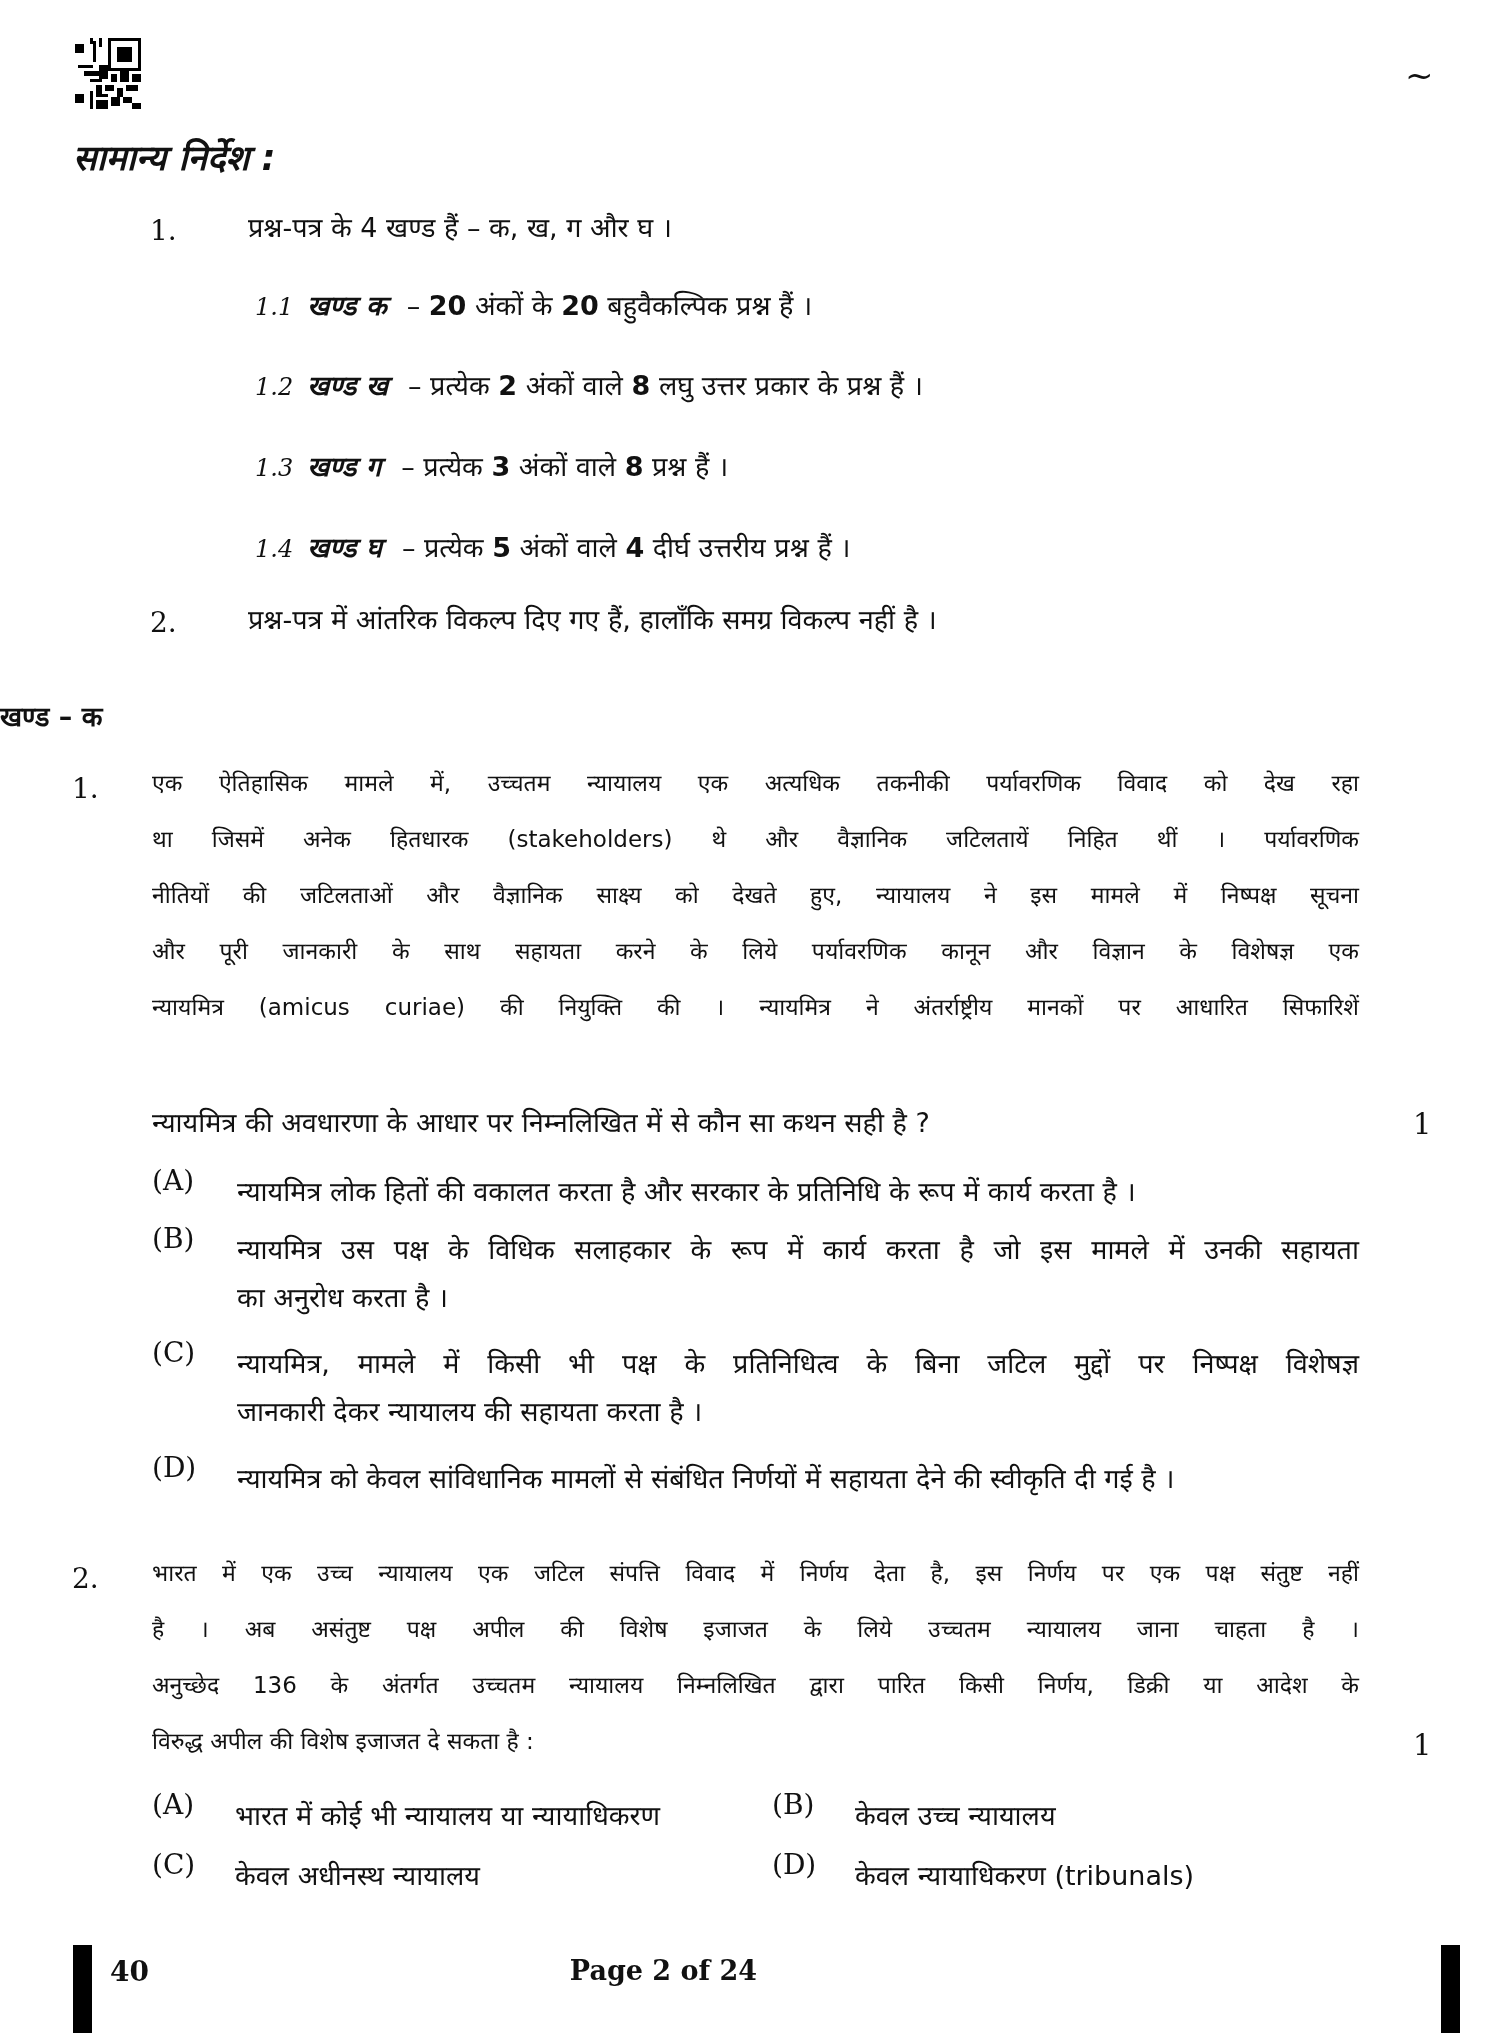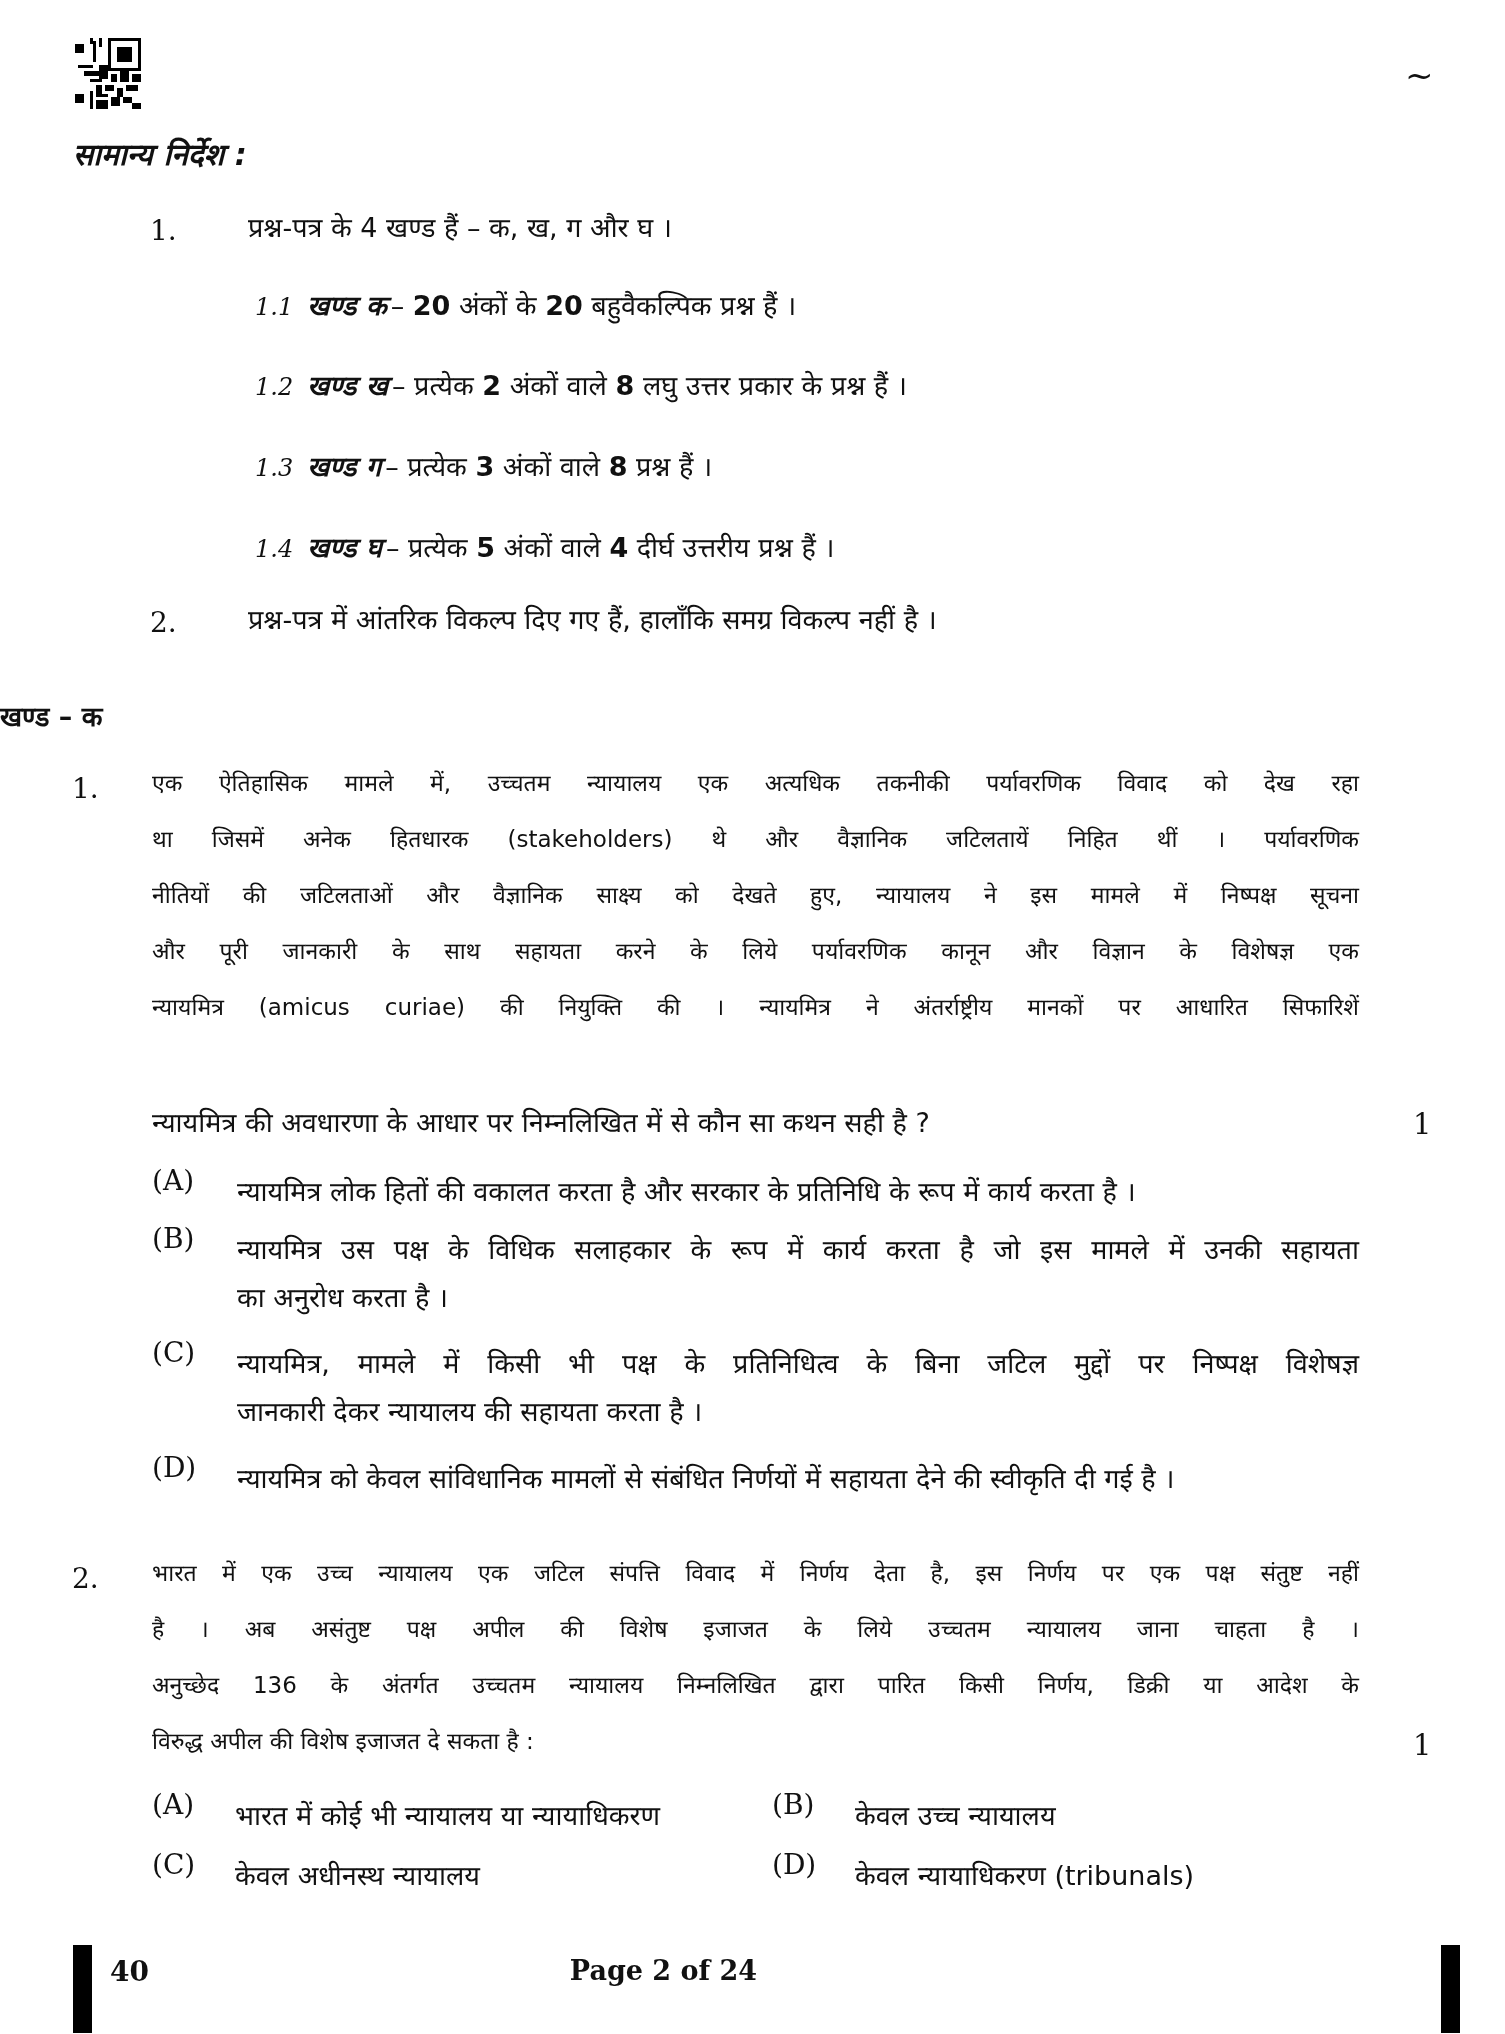--- a/index.html
+++ b/index.html
@@ -5,27 +5,27 @@
   html, body { margin: 0; padding: 0; background: #ffffff; }
   body {
     width: 1505px; height: 2034px; position: relative; overflow: hidden;
     font-family: "DejaVu Serif", "Liberation Serif", serif;
     color: #111111;
   }
   .abs { position: absolute; }
   .qr { left: 75px; top: 38px; width: 66px; height: 74px; }
   .tilde { left: 1405px; top: 58px; font-size: 34px; line-height: 1; }
   .gen-title {
-    left: 73px; top: 133px; font-size: 30px; font-style: italic; font-weight: bold;
+    left: 73px; top: 133px; font-size: 35px; font-style: italic; font-weight: bold;
     font-family: "DejaVu Sans", sans-serif;
   }
   .txt { font-family: "DejaVu Sans", sans-serif; font-size: 27px; line-height: 1.2; white-space: nowrap; }
   .num { font-family: "DejaVu Serif", serif; font-size: 28px; }
   .sub-no { font-family: "DejaVu Serif", serif; font-style: italic; font-size: 24px; margin-right: 14px; }
-  .sub-sec { font-weight: bold; font-style: italic; margin-right: 4px; }
+  .sub-sec { font-weight: bold; font-style: italic; margin-right: 20px; }
   .bold { font-weight: bold; }
   .section-head {
     left: 0; width: 1505px; top: 697px; text-align: left;
     font-family: "DejaVu Sans", sans-serif; font-weight: bold; font-size: 27px;
   }
   .q-no { font-family: "DejaVu Serif", serif; font-size: 28px; }
   .para {
     font-family: "DejaVu Sans", sans-serif; font-size: 23px; line-height: 56px;
     text-align: justify; text-align-last: left;
   }

